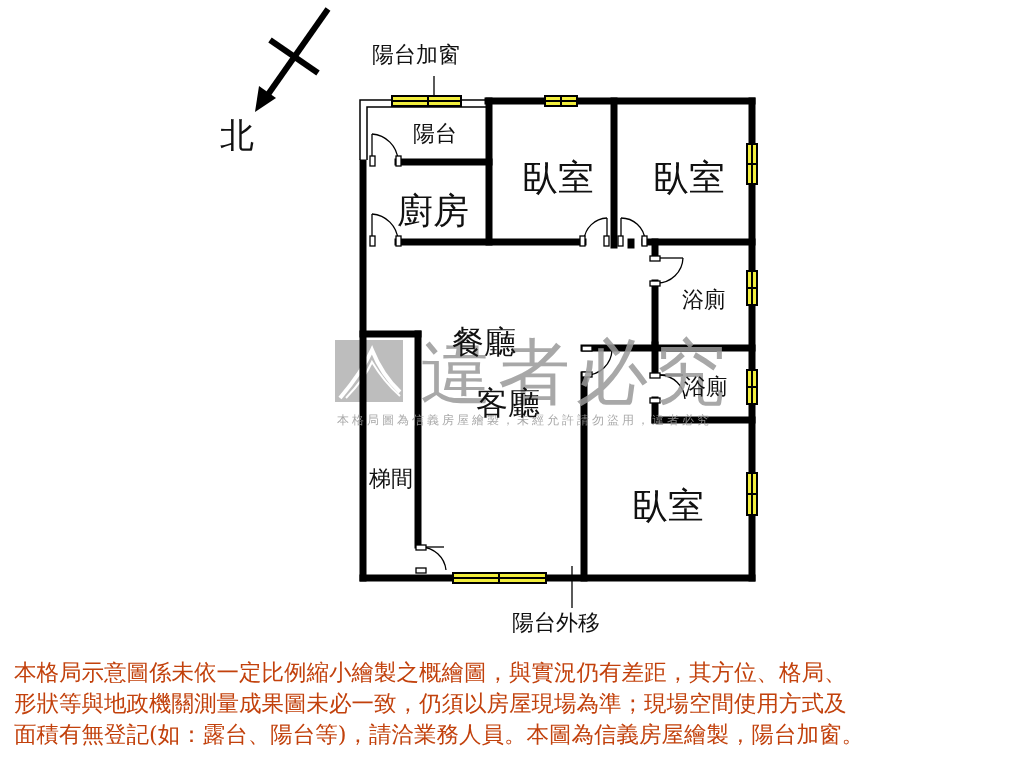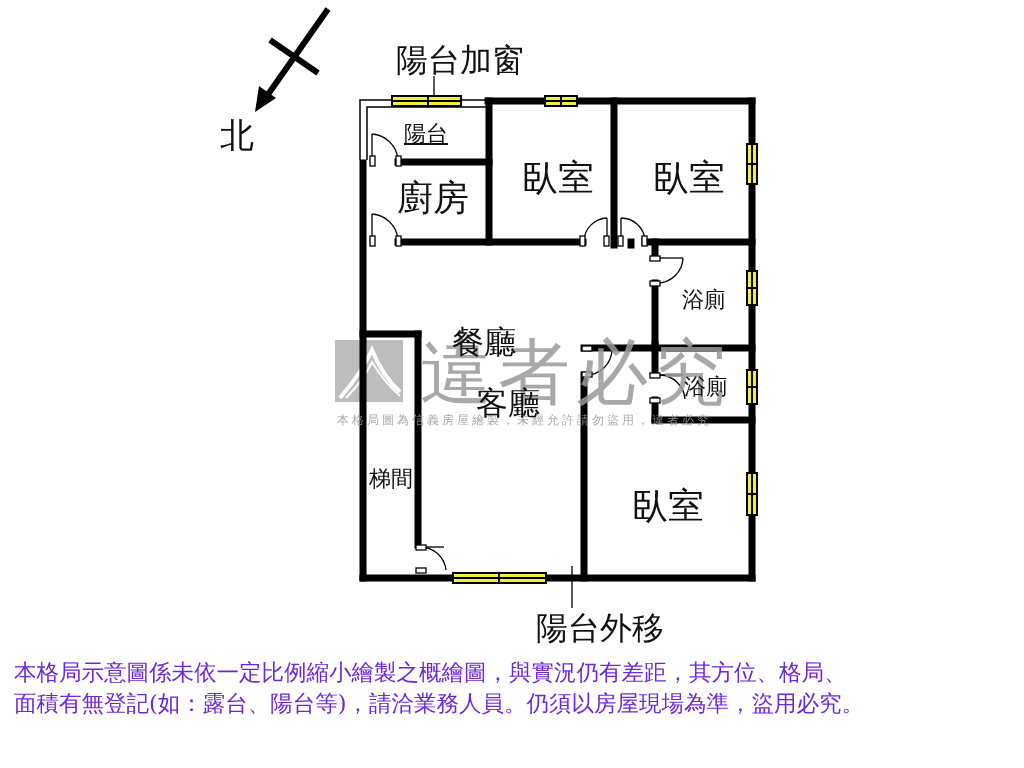--- a/index.html
+++ b/index.html
@@ -2,26 +2,26 @@
 <html><head>
 <meta charset="utf-8">
 <style>
   html,body{margin:0;padding:0;background:#fff;}
   body{width:1024px;height:768px;position:relative;overflow:hidden;font-family:"DejaVu Serif","Liberation Serif",serif;}
   #plan{position:absolute;left:0;top:0;width:1024px;height:768px;}
   .lbl{position:absolute;color:#111;white-space:nowrap;line-height:1;}
   .room{font-size:36px;}
   .room-sm{font-size:22px;}
   .room-lg{font-size:32px;}
-  .callout{font-size:32px;margin-left:24px;}
+  .callout{font-size:22px;}
   .north{font-size:34px;}
   .wm-text{position:absolute;color:#9a9a9a;opacity:.85;font-family:"DejaVu Sans","Liberation Sans",sans-serif;white-space:nowrap;line-height:1;}
   .wm-big{font-size:72px;left:420px;top:336px;letter-spacing:6px;}
   .wm-small{font-size:12px;left:337px;top:414px;letter-spacing:3px;}
-  .disclaimer{position:absolute;left:14px;top:657px;width:1000px;font-size:22.5px;line-height:31px;color:#6d28d9;}
+  .disclaimer{position:absolute;left:14px;top:657px;width:1000px;font-size:22.5px;line-height:31px;color:#c2410c;}
   .disclaimer div{white-space:nowrap;}
 </style>
 </head>
 <body>
 
 <svg id="plan" viewBox="0 0 1024 768" xmlns="http://www.w3.org/2000/svg">
 
   <g opacity="0.75">
     <rect x="335" y="340" width="68" height="62" fill="#a8a8a8"></rect>
     <path d="M335 395 Q368 360 385 340 Q392 365 403 380 L403 340 L335 340 Z" fill="#fff" opacity="0.0"></path>
@@ -168,27 +168,28 @@
   </g>
 </svg>
 
 <div class="wm-text wm-big">違者必究</div>
 <div class="wm-text wm-small">本格局圖為信義房屋繪製，未經允許請勿盜用，違者必究</div>
 
 <div class="lbl north" style="left:220px;top:118px;">北</div>
 <div class="lbl callout" style="left:372px;top:44px;">陽台加窗</div>
 <div class="lbl callout" style="left:512px;top:612px;">陽台外移</div>
 
-<div class="lbl room-sm" style="left:404px;top:123px;text-decoration:underline;">陽台</div>
-<div class="lbl room" style="left:397px;top:180px;">廚房</div>
+<div class="lbl room-sm" style="left:413px;top:123px;">陽台</div>
+<div class="lbl room" style="left:397px;top:193px;">廚房</div>
 <div class="lbl room" style="left:522px;top:160px;">臥室</div>
 <div class="lbl room" style="left:653px;top:160px;">臥室</div>
 <div class="lbl room-sm" style="left:682px;top:289px;">浴廁</div>
 <div class="lbl room-sm" style="left:684px;top:376px;">浴廁</div>
 <div class="lbl room-lg" style="left:452px;top:326px;">餐廳</div>
 <div class="lbl room-lg" style="left:476px;top:387px;">客廳</div>
 <div class="lbl room-sm" style="left:369px;top:468px;">梯間</div>
 <div class="lbl room" style="left:632px;top:488px;">臥室</div>
 
 <div class="disclaimer">
   <div>本格局示意圖係未依一定比例縮小繪製之概繪圖，與實況仍有差距，其方位、格局、</div>
-  <div>面積有無登記(如：露台、陽台等)，請洽業務人員。仍須以房屋現場為準，盜用必究。</div>
+  <div>形狀等與地政機關測量成果圖未必一致，仍須以房屋現場為準；現場空間使用方式及</div>
+  <div>面積有無登記(如：露台、陽台等)，請洽業務人員。本圖為信義房屋繪製，陽台加窗。</div>
 </div>
 
 </body></html>

